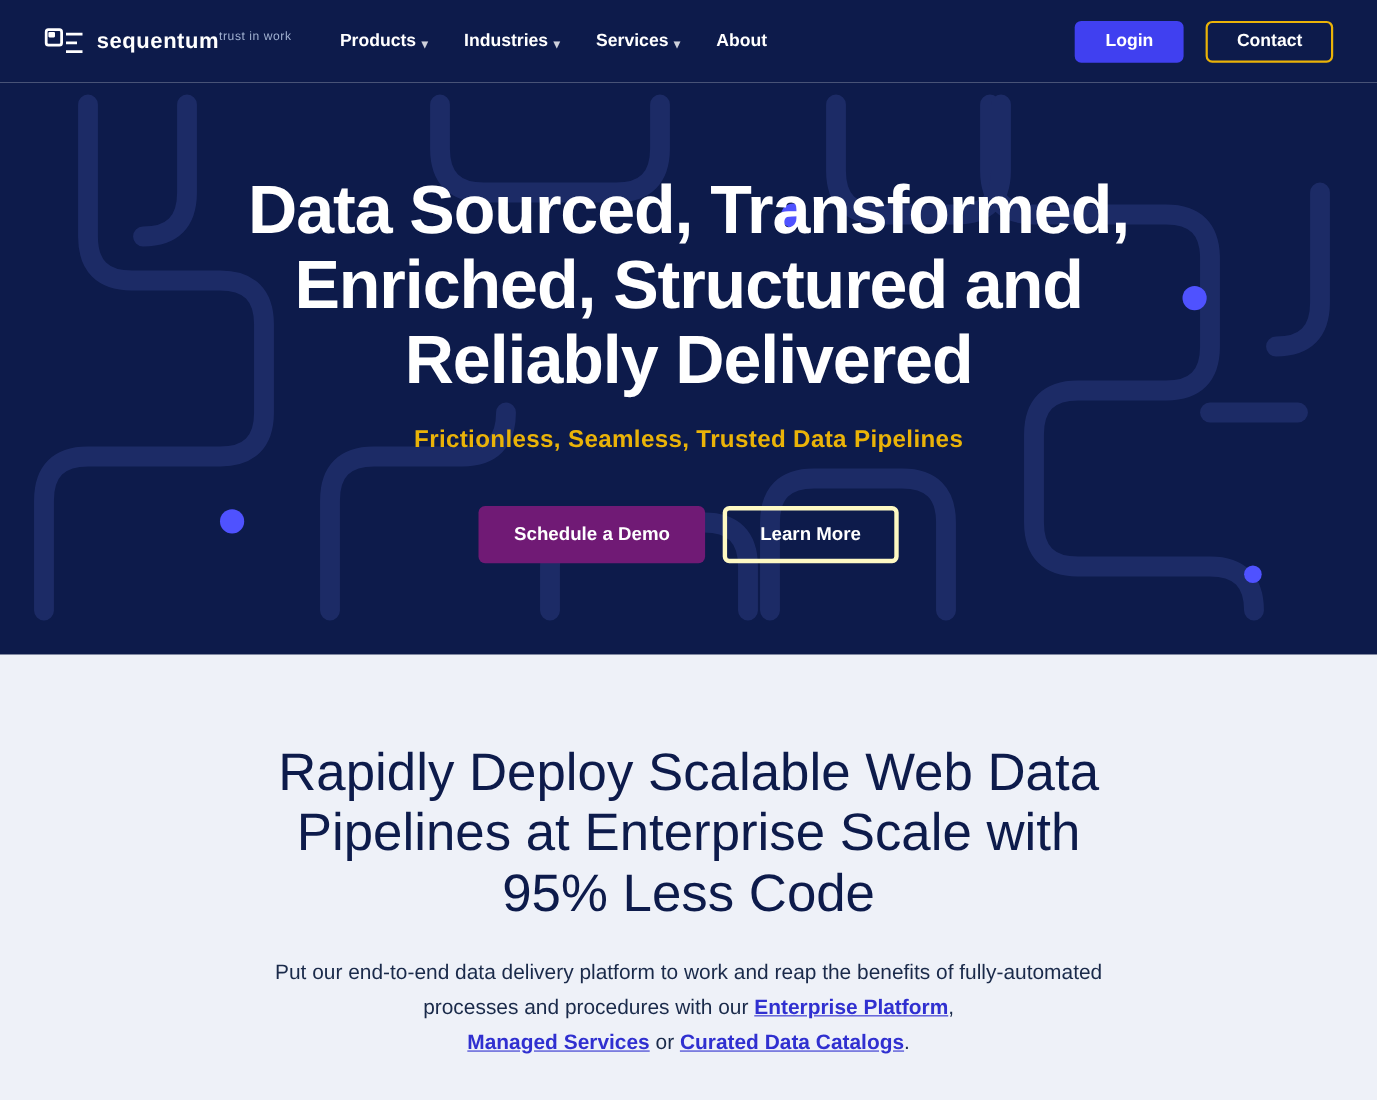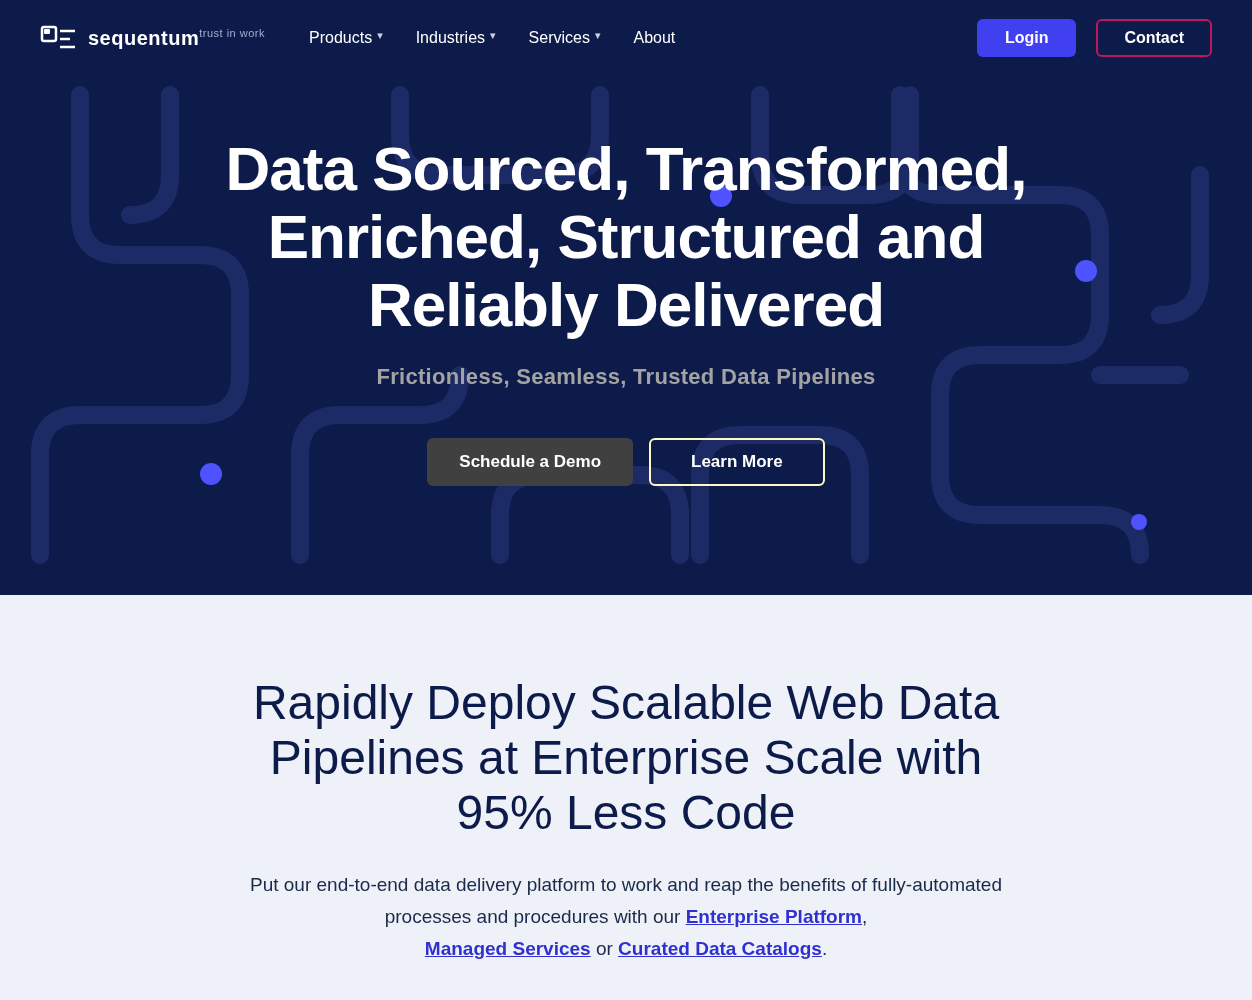--- a/index.html
+++ b/index.html
@@ -43,25 +43,25 @@
       letter-spacing: 0.5px;
     }
     .nav-links {
       display: flex;
       align-items: center;
       gap: 5px;
       flex: 1;
     }
     .nav-item {
       display: flex;
-      align-items: flex-start;
+      align-items: flex-end;
       gap: 5px;
       color: white;
       font-size: 16px;
-      font-weight: 400;
+      font-weight: 700;
       padding: 8px 14px;
       cursor: pointer;
       border-radius: 4px;
       white-space: nowrap;
     }
     .nav-chevron {
       font-size: 11px;
       opacity: 0.8;
     }
     .nav-actions {
@@ -75,38 +75,38 @@
       border: none;
       padding: 10px 28px;
       border-radius: 6px;
       font-size: 16px;
       font-weight: 600;
       cursor: pointer;
     }
     .btn-contact {
       background: transparent;
       color: white;
-      border: 2px solid #be185d;
+      border: 2px solid #eab308;
       padding: 8px 26px;
       border-radius: 6px;
       font-size: 16px;
       font-weight: 600;
       cursor: pointer;
     }
 
     
     .hero {
       background-color: #0d1b4b;
       min-height: 520px;
       position: relative;
       overflow: hidden;
       display: flex;
       flex-direction: column;
       align-items: center;
-      justify-content: flex-start;
+      justify-content: center;
       padding: 60px 40px;
     }
 
     
     .hero-bg {
       position: absolute;
       top: 0; left: 0; right: 0; bottom: 0;
       opacity: 0.35;
     }
 
@@ -129,46 +129,46 @@
     }
     .hero-title {
       color: white;
       font-size: 62px;
       font-weight: 900;
       line-height: 1.1;
       margin-bottom: 24px;
       letter-spacing: -1px;
     }
     .hero-subtitle {
-      color: #a3a3a3;
+      color: #eab308;
       font-size: 22px;
       font-weight: 600;
       margin-bottom: 48px;
       letter-spacing: 0.3px;
     }
     .hero-buttons {
       display: flex;
       gap: 16px;
       justify-content: center;
     }
     .btn-demo {
-      background: #404040;
+      background: #701a75;
       color: white;
       border: none;
       padding: 14px 32px;
       border-radius: 6px;
       font-size: 17px;
       font-weight: 600;
       cursor: pointer;
     }
     .btn-learn {
       background: transparent;
       color: white;
-      border: 2px solid #fef9c3;
-      padding: 12px 40px;
+      border: 4px solid #fef9c3;
+      padding: 12px 30px;
       border-radius: 6px;
       font-size: 17px;
       font-weight: 600;
       cursor: pointer;
     }
 
     
     .section2 {
       background: #eef1f8;
       padding: 80px 120px;

